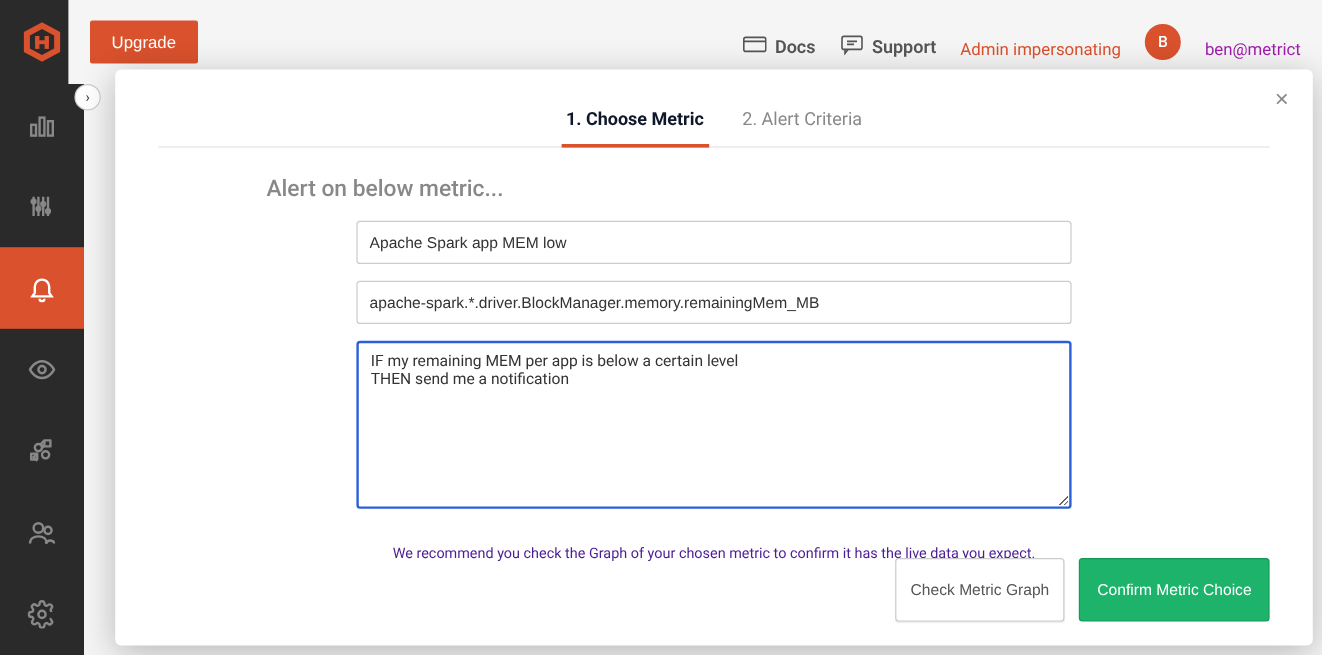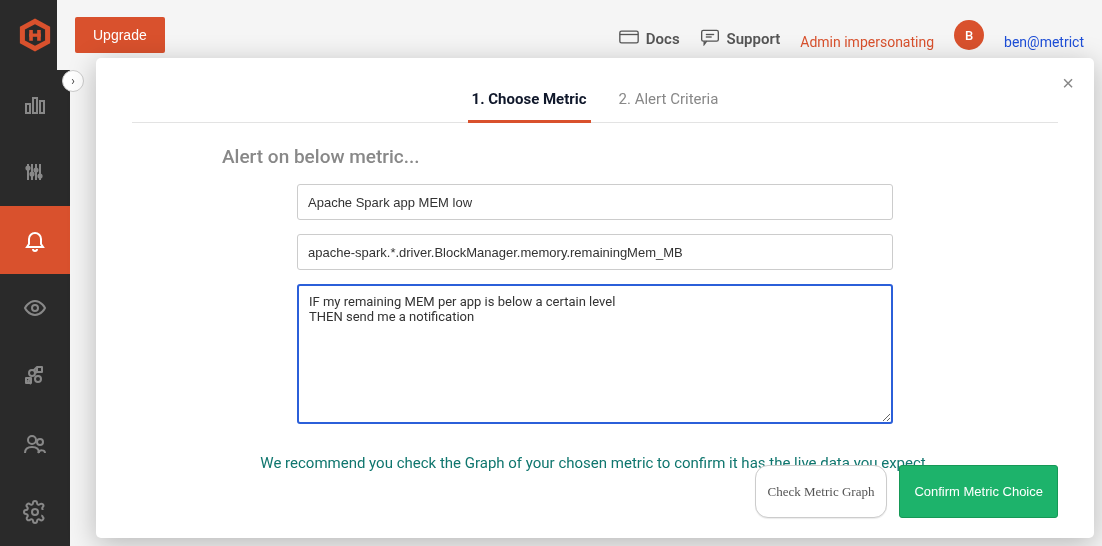--- a/index.html
+++ b/index.html
@@ -99,21 +99,21 @@
     color:#555; font-weight:600;
   }
   .top-link svg { width:20px; height:18px; }
   .impersonate { color:#d9512d; font-size:14px; cursor:pointer; }
   .avatar {
     width:30px; height:30px; border-radius:50%;
     background:#d9512d; color:#fff;
     display:flex; align-items:center; justify-content:center;
     font-size:13px; font-weight:500;
   }
-  .user-email { color:#1d4ed8; font-size:14px; }
+  .user-email { color:#a21caf; font-size:14px; }
 
   
   .modal {
     position:absolute;
     left:96px;
     top:58px;
     width: 998px;
     height: 480px;
     background:#fff;
     border-radius:5px;
@@ -182,42 +182,41 @@
     font-size:13px;
     color:#333;
     font-family:inherit;
     resize:both;
     outline:none;
     white-space:pre-wrap;
   }
 
   .recommend {
     text-align:center;
-    color:#0f766e;
-    font-size:15px;
+    color:#4c1d95;
+    font-size:12px;
     margin-top:30px;
   }
 
   .modal-actions {
     position:absolute;
     bottom:20px;
     right:36px;
     display:flex;
     gap:12px;
   }
   .btn-secondary {
     background:#fff;
     border:1px solid #ccc;
     color:#555;
     padding:7px 12px;
     font-size:13px;
-    border-radius:13px;
+    border-radius:3px;
     cursor:pointer;
     box-shadow: 0 1px 1px rgba(0,0,0,0.08);
-    font-family: Liberation Serif, serif;
   }
   .btn-primary {
     background:#1db36b;
     border:1px solid #169856;
     color:#fff;
     padding:18px 14px;
     font-size:13px;
     border-radius:3px;
     cursor:pointer;
   }

